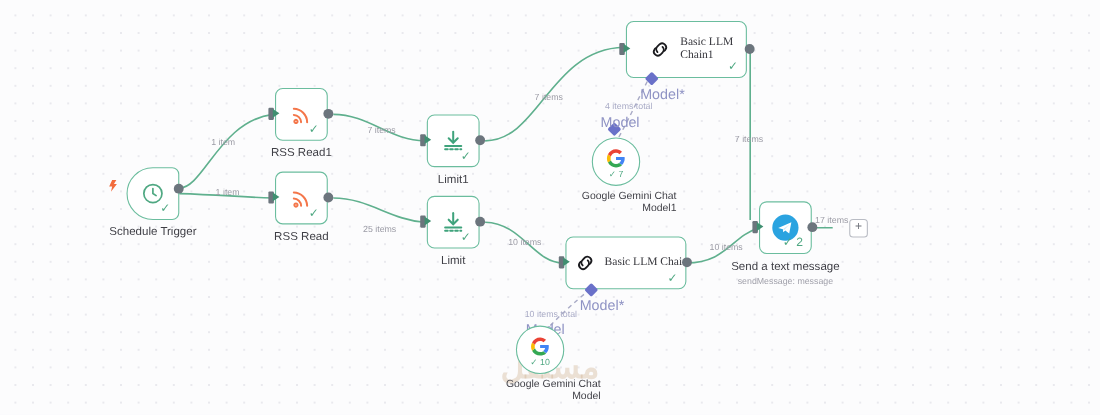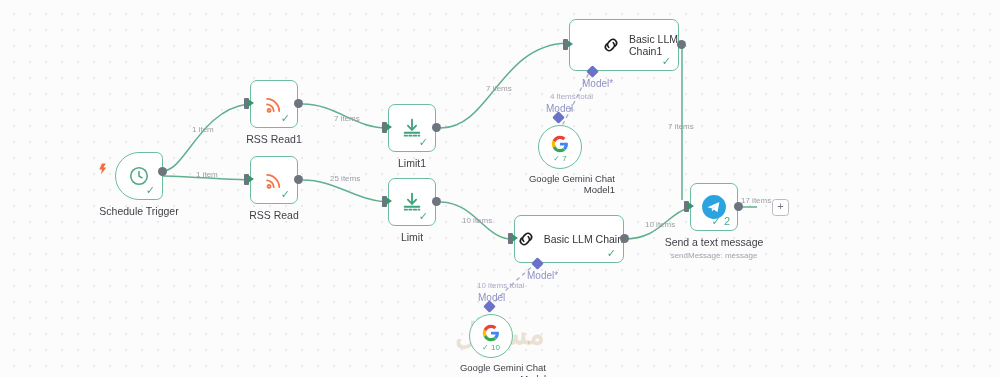--- a/index.html
+++ b/index.html
@@ -38,23 +38,24 @@
     justify-content: center;
   }
   .node.square { width: 48px; height: 48px; }
   .node.trigger {
     width: 48px; height: 48px;
     border-top-left-radius: 26px;
     border-bottom-left-radius: 26px;
   }
   .node.wide {
     width: 112px; height: 48px;
-    justify-content: flex-end;
+    justify-content: center;
     padding-left: 8px;
     gap: 7px;
+    font-family: Liberation Serif, serif;
   }
   .node-check {
     position: absolute;
     right: 7px; bottom: 3px;
     color: #4fa882;
     font-size: 11px;
     line-height: 1;
   }
   .node-title {
     position: absolute;
@@ -106,21 +107,21 @@
   }
   .port-diamond {
     position: absolute;
     width: 9px; height: 9px;
     background: #6a71c9;
     transform: rotate(45deg);
     border-radius: 1.5px;
   }
   .port-label {
     position: absolute;
-    font-size: 10px;
+    font-size: 13px;
     color: #8f93c4;
     white-space: nowrap;
     text-align: center;
   }
   
   .circle-node {
     position: absolute;
     width: 42px; height: 42px;
     border-radius: 50%;
     background: #ffffff;
@@ -365,40 +366,40 @@
     </span>
     <span class="circle-badge">✓ 7</span>
     <span class="circle-title">
       <span>Google Gemini Chat</span><br>
       <span>Model1</span>
     </span>
   </div>
 
   <span class="port-diamond" style="left:485px; top:302px;"></span>
   <span class="port-label" style="left:478px; top:292px;">Model</span>
-  <div class="circle-node" style="left:469px; top:314px;">
+  <div class="circle-node" style="left:469px; top:296px;">
     <span style="margin-bottom:6px;">
       <svg class="icon" width="18" height="18" viewBox="0 0 48 48">
         <path fill="#4285F4" d="M45.1 24.5c0-1.6-.1-2.8-.4-4.1H24v7.5h12.1c-.2 2-1.6 5-4.5 7l6.9 5.3c4.1-3.8 6.6-9.4 6.6-15.7z"></path>
         <path fill="#34A853" d="M24 46c5.9 0 10.9-1.9 14.5-5.3l-6.9-5.3c-1.9 1.3-4.4 2.2-7.6 2.2-5.8 0-10.7-3.8-12.4-9.1l-7.1 5.5C8.1 41.1 15.4 46 24 46z"></path>
         <path fill="#FBBC05" d="M11.6 28.5c-.5-1.4-.7-2.9-.7-4.5s.3-3.1.7-4.5l-7.1-5.5C2.9 17 2 20.4 2 24s.9 7 2.5 10z"></path>
         <path fill="#EA4335" d="M24 10.6c3.3 0 6.1 1.1 8.4 3.3l6.1-6.1C34.9 4.3 29.9 2 24 2 15.4 2 8.1 6.9 4.5 14l7.1 5.5C13.3 14.4 18.2 10.6 24 10.6z"></path>
       </svg>
     </span>
     <span class="circle-badge">✓ 10</span>
     <span class="circle-title">
       <span>Google Gemini Chat</span><br>
       <span>Model</span>
     </span>
   </div>
 
   <span class="edge-label" style="left:192px; top:125px;">1 item</span>
   <span class="edge-label" style="left:196px; top:170px;">1 item</span>
   <span class="edge-label" style="left:334px; top:114px;">7 items</span>
-  <span class="edge-label" style="left:330px; top:174px;">25 items</span>
+  <span class="edge-label" style="left:330px; top:204px;">25 items</span>
   <span class="edge-label" style="left:486px; top:84px;">7 items</span>
   <span class="edge-label" style="left:462px; top:216px;">10 items</span>
   <span class="edge-label" style="left:668px; top:122px;">7 items</span>
   <span class="edge-label" style="left:645px; top:220px;">10 items</span>
   <span class="edge-label" style="left:741px; top:196px;text-align:center;">17 items</span>
   <span class="edge-label dash" style="left:550px; top:92px;">4 items total</span>
   <span class="edge-label dash" style="left:477px; top:281px;">10 items total</span>
 
 </div>
 

